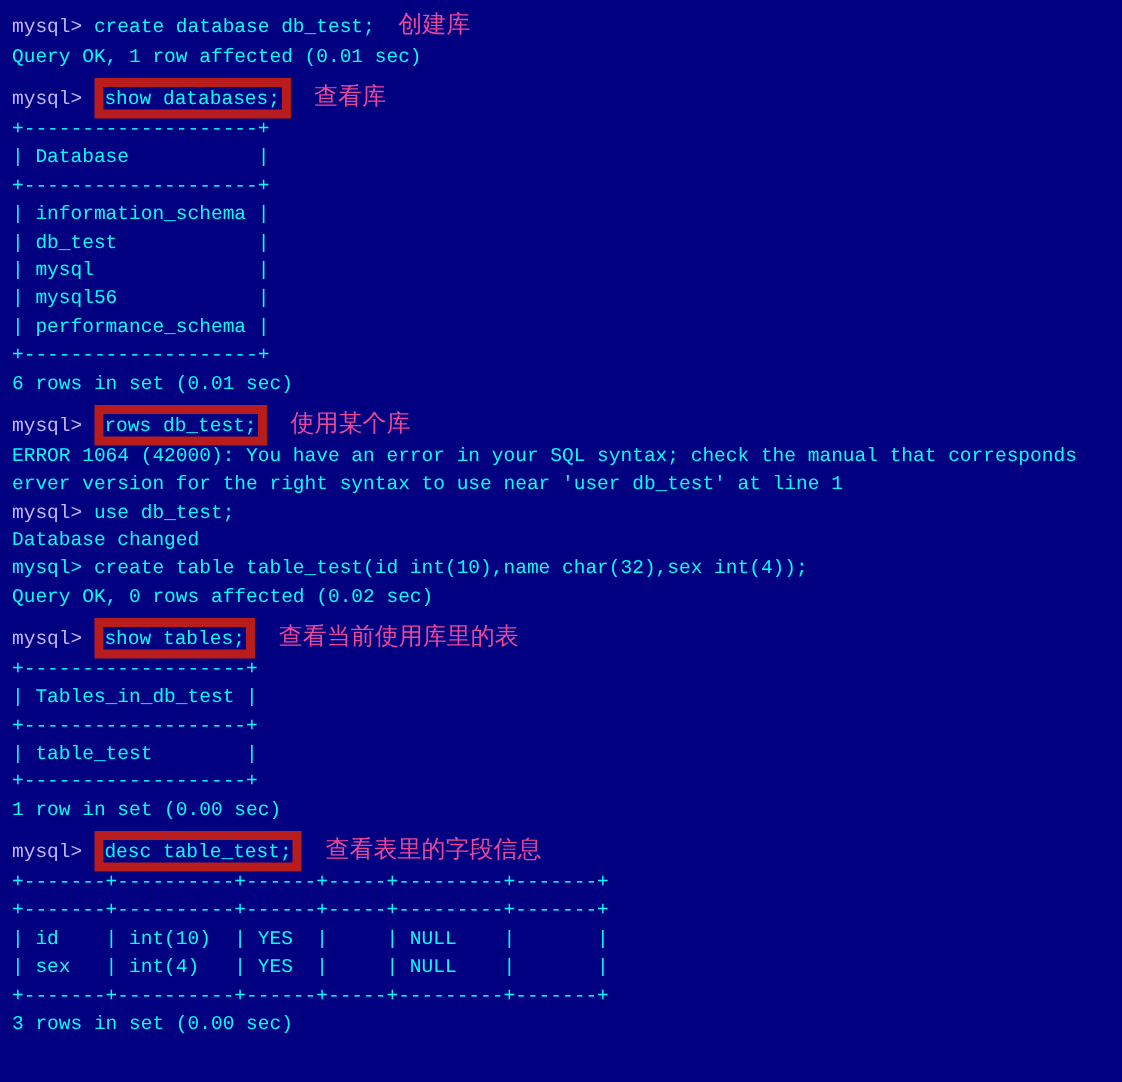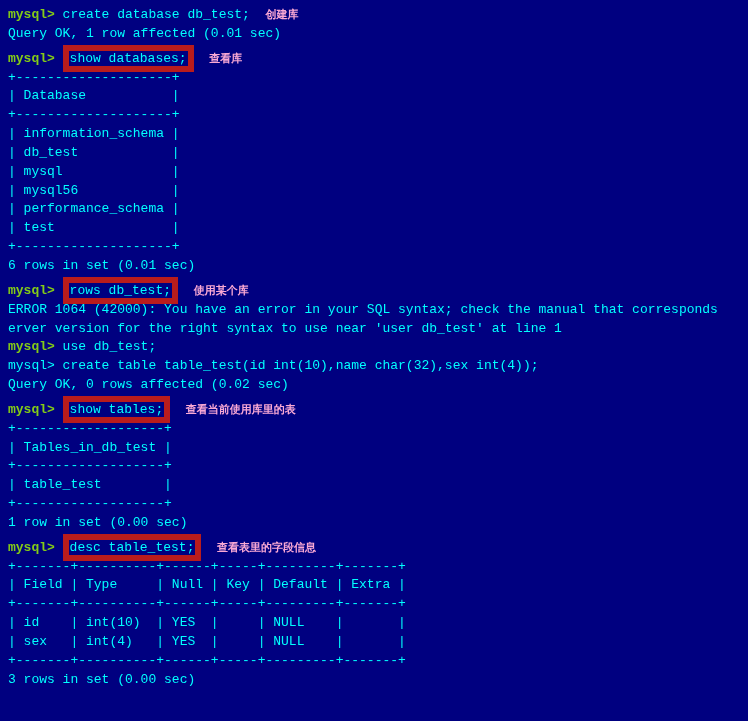--- a/index.html
+++ b/index.html
@@ -20,25 +20,24 @@
       line-height: 1.45;
       white-space: pre;
     }
     .highlight-box {
       display: inline;
       border: 6px solid #b91c1c;
       padding: 0 1px;
       color: #00FFFF;
     }
     .annotation {
-      color: #f9a8d4;
-      font-size: 11px;
-      font-weight: bold;
+      color: #ec4899;
+      font-size: 16px;
     }
-    .prompt { color: #84cc16; font-weight: bold; }
+    .prompt { color: #c4b5fd; }
     .section-gap { height: 6px; }
   </style>
 </head>
 <body>
 
 <div class="terminal">
 
   <div class="line"><span class="prompt">mysql&gt; </span><span>create database db_test;</span>  <span class="annotation">创建库</span></div>
 
   <div class="line"><span>Query OK, 1 row affected (0.01 sec)</span></div>
@@ -48,52 +47,51 @@
   <div class="line"><span class="prompt">mysql&gt; </span><span class="highlight-box">show databases;</span>  <span class="annotation">查看库</span></div>
 
   <div class="line">+--------------------+</div>
   <div class="line">| Database           |</div>
   <div class="line">+--------------------+</div>
   <div class="line">| information_schema |</div>
   <div class="line">| db_test            |</div>
   <div class="line">| mysql              |</div>
   <div class="line">| mysql56            |</div>
   <div class="line">| performance_schema |</div>
-  <div class="line">| test               |</div>
   <div class="line">+--------------------+</div>
 
   <div class="line">6 rows in set (0.01 sec)</div>
 
   <div class="section-gap"></div>
 
   <div class="line"><span class="prompt">mysql&gt; </span><span class="highlight-box">rows db_test;</span>  <span class="annotation">使用某个库</span></div>
   <div class="line">ERROR 1064 (42000): You have an error in your SQL syntax; check the manual that corresponds</div>
   <div class="line">erver version for the right syntax to use near 'user db_test' at line 1</div>
   <div class="line"><span class="prompt">mysql&gt; </span><span>use db_test;</span></div>
+  <div class="line">Database changed</div>
   <div class="line">mysql&gt; create table table_test(id int(10),name char(32),sex int(4));</div>
   <div class="line">Query OK, 0 rows affected (0.02 sec)</div>
 
   <div class="section-gap"></div>
 
   <div class="line"><span class="prompt">mysql&gt; </span><span class="highlight-box">show tables;</span>  <span class="annotation">查看当前使用库里的表</span></div>
 
   <div class="line">+-------------------+</div>
   <div class="line">| Tables_in_db_test |</div>
   <div class="line">+-------------------+</div>
   <div class="line">| table_test        |</div>
   <div class="line">+-------------------+</div>
 
   <div class="line">1 row in set (0.00 sec)</div>
 
   <div class="section-gap"></div>
 
   <div class="line"><span class="prompt">mysql&gt; </span><span class="highlight-box">desc table_test;</span>  <span class="annotation">查看表里的字段信息</span></div>
 
   <div class="line">+-------+----------+------+-----+---------+-------+</div>
-  <div class="line">| Field | Type     | Null | Key | Default | Extra |</div>
   <div class="line">+-------+----------+------+-----+---------+-------+</div>
   <div class="line">| id    | int(10)  | YES  |     | NULL    |       |</div>
   <div class="line">| sex   | int(4)   | YES  |     | NULL    |       |</div>
   <div class="line">+-------+----------+------+-----+---------+-------+</div>
 
   <div class="line">3 rows in set (0.00 sec)</div>
 
 </div>
 
 </body></html>

